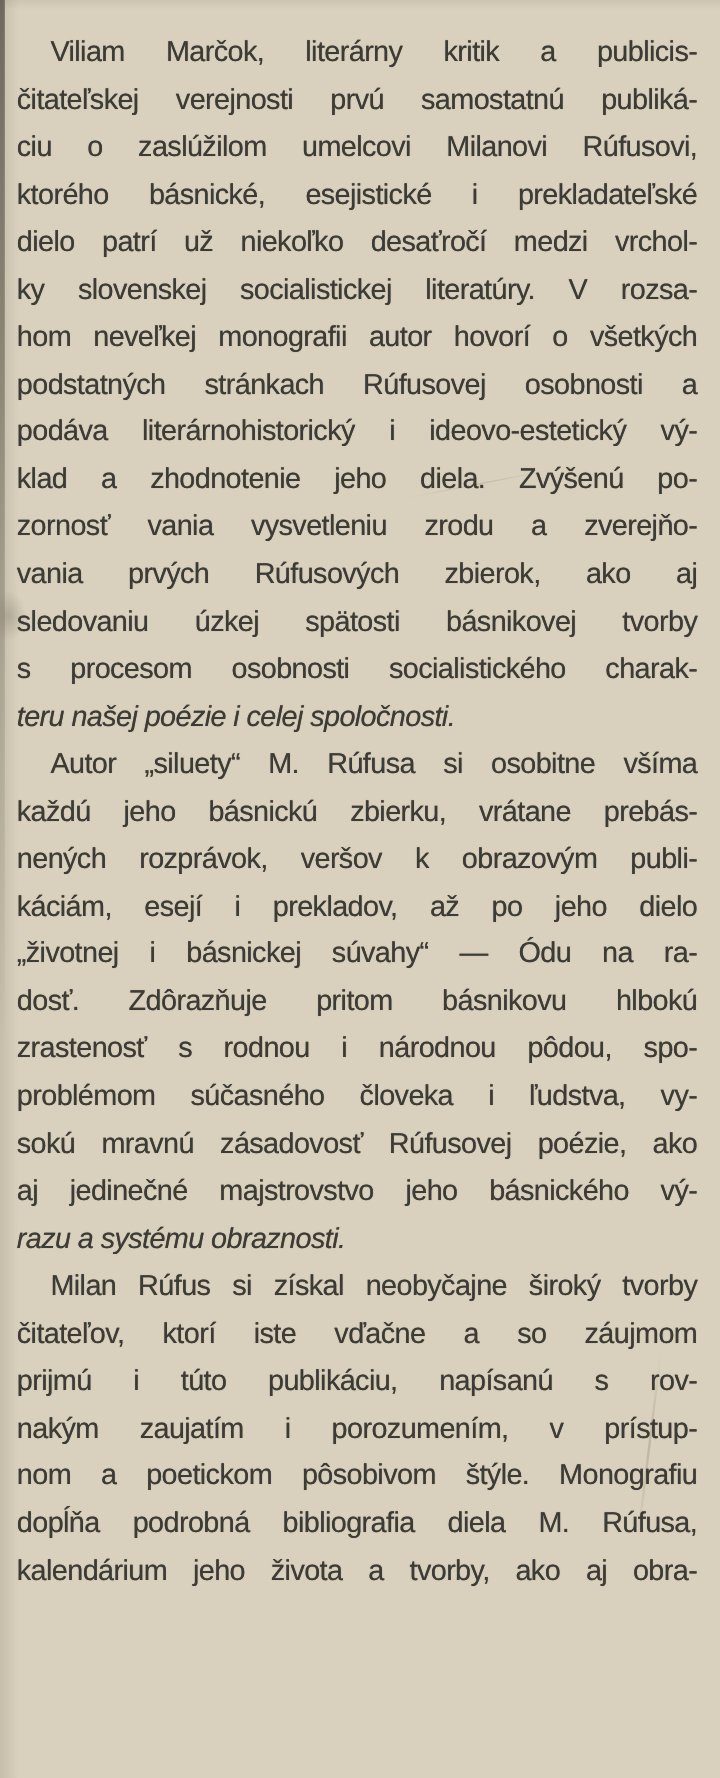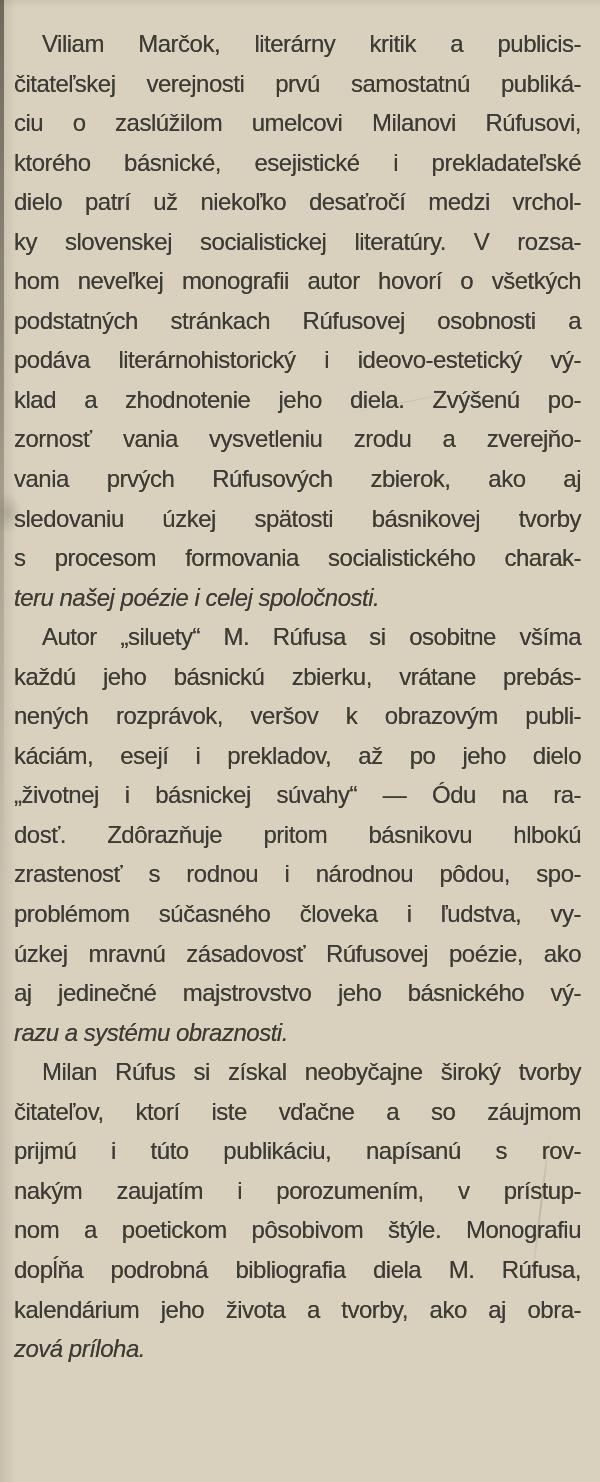--- a/index.html
+++ b/index.html
@@ -82,40 +82,39 @@
         <div class="line">ktorého básnické, esejistické i prekladateľské</div>
         <div class="line">dielo patrí už niekoľko desaťročí medzi vrchol-</div>
         <div class="line">ky slovenskej socialistickej literatúry. V rozsa-</div>
         <div class="line">hom neveľkej monografii autor hovorí o všetkých</div>
         <div class="line">podstatných stránkach Rúfusovej osobnosti a</div>
         <div class="line">podáva literárnohistorický i ideovo-estetický vý-</div>
         <div class="line">klad a zhodnotenie jeho diela. Zvýšenú po-</div>
         <div class="line">zornosť vania vysvetleniu zrodu a zverejňo-</div>
         <div class="line">vania prvých Rúfusových zbierok, ako aj</div>
         <div class="line">sledovaniu úzkej spätosti básnikovej tvorby</div>
-        <div class="line">s procesom formovania socialistického charak-</div>
+        <div class="line">s procesom osobnosti socialistického charak-</div>
         <div class="line lastline">teru našej poézie i celej spoločnosti.</div>
       </div>
       <div class="para">
         <div class="line firstline">Autor „siluety“ M. Rúfusa si osobitne všíma</div>
         <div class="line">každú jeho básnickú zbierku, vrátane prebás-</div>
         <div class="line">nených rozprávok, veršov k obrazovým publi-</div>
         <div class="line">káciám, esejí i prekladov, až po jeho dielo</div>
         <div class="line">„životnej i básnickej súvahy“ — Ódu na ra-</div>
         <div class="line">dosť. Zdôrazňuje pritom básnikovu hlbokú</div>
         <div class="line">zrastenosť s rodnou i národnou pôdou, spo-</div>
         <div class="line">problémom súčasného človeka i ľudstva, vy-</div>
-        <div class="line">úzkej mravnú zásadovosť Rúfusovej poézie, ako</div>
+        <div class="line">sokú mravnú zásadovosť Rúfusovej poézie, ako</div>
         <div class="line">aj jedinečné majstrovstvo jeho básnického vý-</div>
         <div class="line lastline">razu a systému obraznosti.</div>
       </div>
       <div class="para">
         <div class="line firstline">Milan Rúfus si získal neobyčajne široký tvorby</div>
         <div class="line">čitateľov, ktorí iste vďačne a so záujmom</div>
         <div class="line">prijmú i túto publikáciu, napísanú s rov-</div>
         <div class="line">nakým zaujatím i porozumením, v prístup-</div>
         <div class="line">nom a poetickom pôsobivom štýle. Monografiu</div>
         <div class="line">dopĺňa podrobná bibliografia diela M. Rúfusa,</div>
         <div class="line">kalendárium jeho života a tvorby, ako aj obra-</div>
-        <div class="line lastline">zová príloha.</div>
       </div>
     </div>
 </div>
 
 </body></html>

